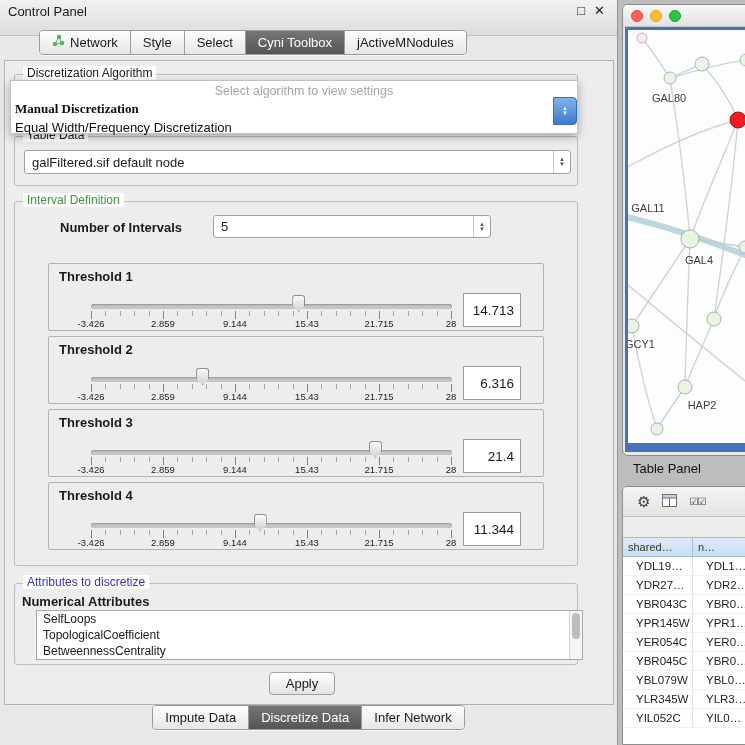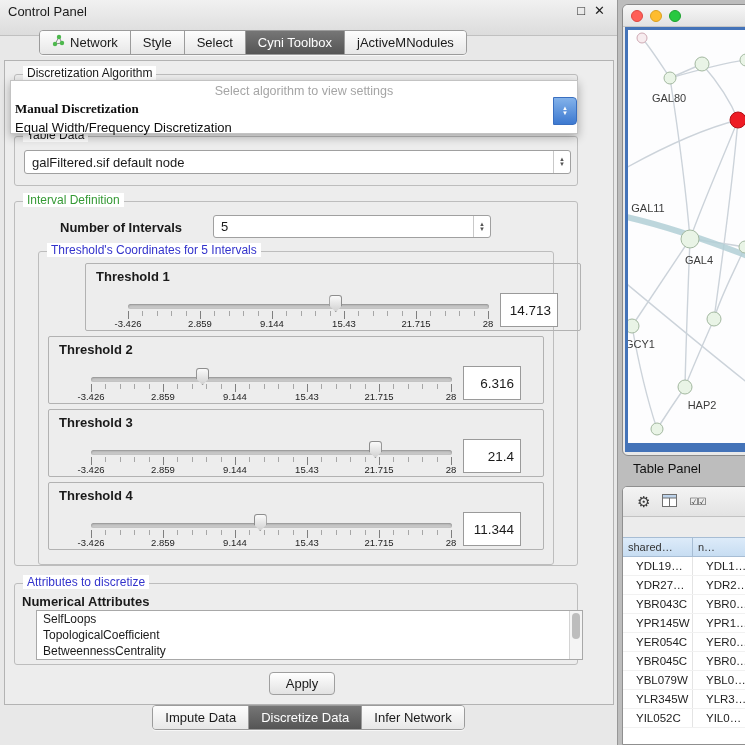--- a/index.html
+++ b/index.html
@@ -156,25 +156,22 @@
       </div>
       <div class="bigbold" style="left:55px;top:159px;">Number of Intervals</div>
       <div class="combo" style="left:208px;top:154px;width:278px;height:23px;">
         <span class="ctext">5</span>
         <span class="stepper">
             <span>▲</span>
             <span>▼</span>
           </span>
       </div>
 
-      <div class="group" style="left:33px;top:190px;width:514px;height:312px;">
-        <span class="legend blue">Threshold's Coordinates for 5 Intervals</span>
-      </div>
-
-      <div class="tpanel" style="top:202px;margin-left:37px;">
+
+      <div class="tpanel" style="top:202px;">
         <div class="tlabel">Threshold 1</div>
         <div class="track"></div>
         <div class="thumb" style="left: 243.291px;"></div>
         <div class="ticks"></div>
         <span class="tlab" style="left:42px">-3.426</span>
         <span class="tlab" style="left:114px">2.859</span>
         <span class="tlab" style="left:186px">9.144</span>
         <span class="tlab" style="left:258px">15.43</span>
         <span class="tlab" style="left:330px">21.715</span>
         <span class="tlab" style="left:402px">28</span>

